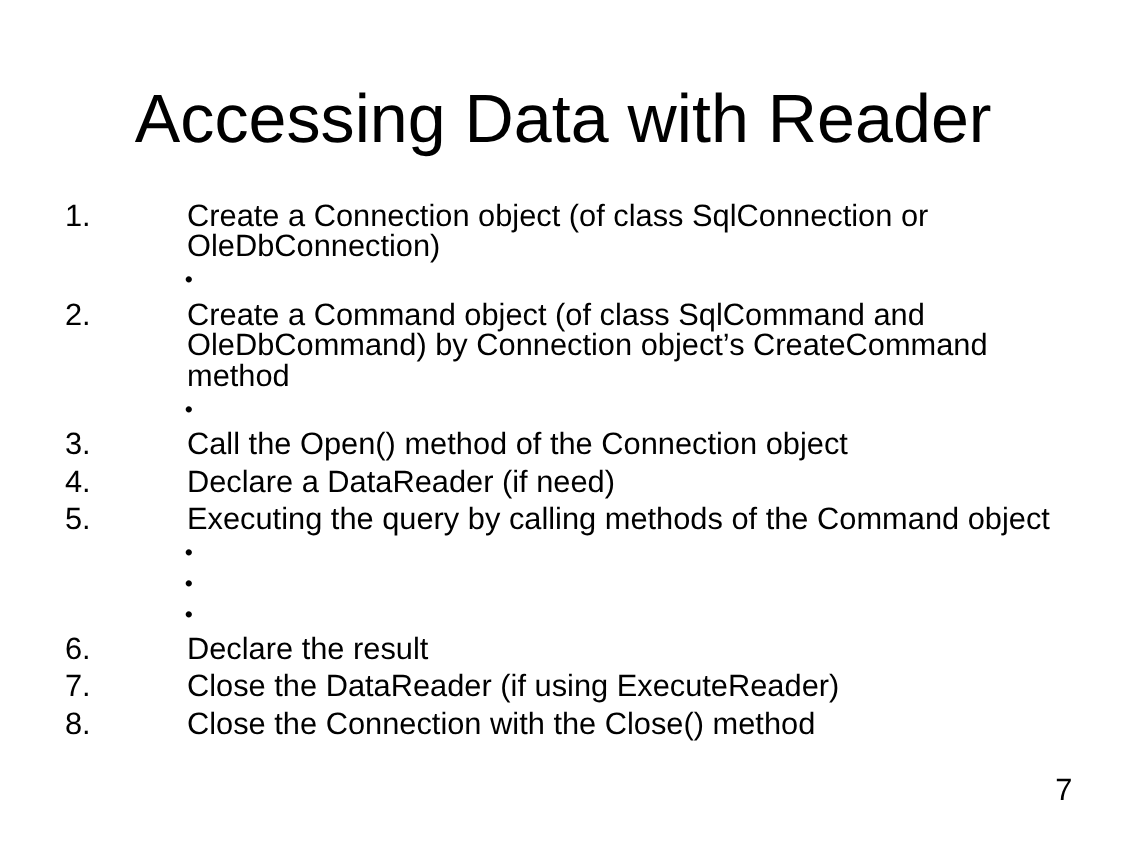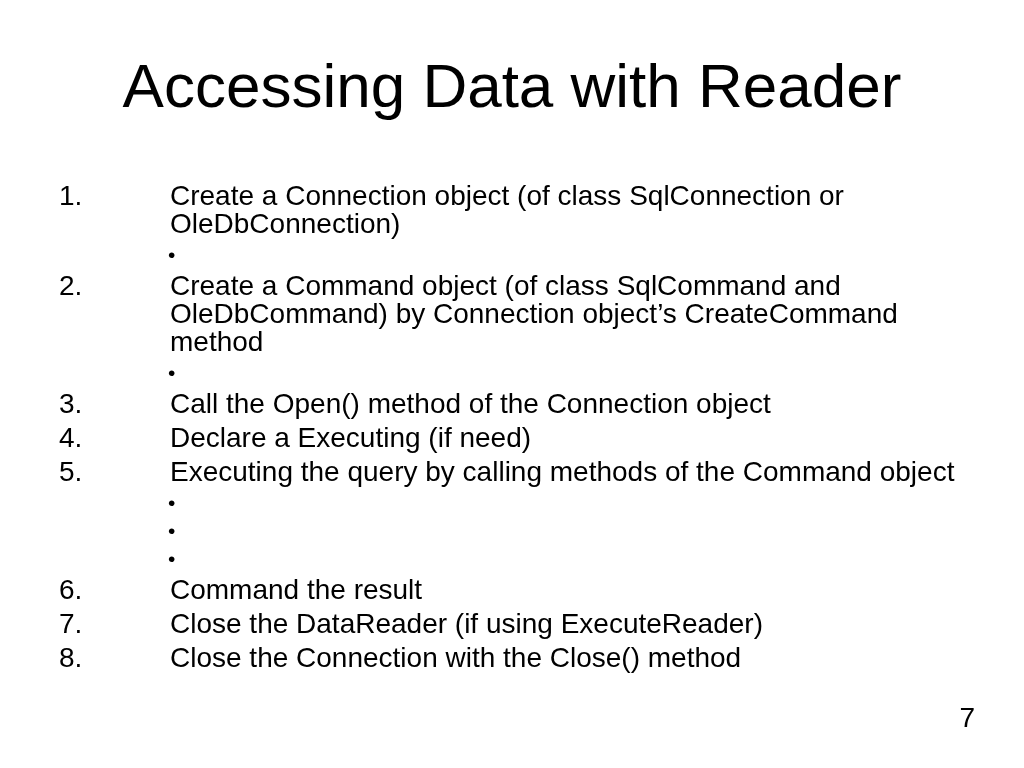--- a/index.html
+++ b/index.html
@@ -7,21 +7,21 @@
     position: relative;
     width: 1024px;
     height: 768px;
     background: #ffffff;
     font-family: "Liberation Sans", sans-serif;
     color: #000000;
     overflow: hidden;
   }
   .title {
     position: absolute;
-    top: 51px;
+    top: 74px;
     left: 0;
     width: 100%;
     text-align: center;
     font-size: 62px;
     line-height: 70px;
     font-weight: 400;
     margin: 0;
     letter-spacing: 0;
     white-space: nowrap;
   }
@@ -83,38 +83,38 @@
       </div>
       <div class="sub">
         <span class="bullet">•</span>
       </div>
       <div class="item">
         <span class="num">3.</span>
         <span class="itxt">Call the Open() method of the Connection object</span>
       </div>
       <div class="item">
         <span class="num">4.</span>
-        <span class="itxt">Declare a Executing (if need)</span>
+        <span class="itxt">Declare a DataReader (if need)</span>
       </div>
       <div class="item">
         <span class="num">5.</span>
         <span class="itxt">Executing the query by calling methods of the Command object</span>
       </div>
       <div class="sub">
         <span class="bullet">•</span>
       </div>
       <div class="sub">
         <span class="bullet">•</span>
       </div>
       <div class="sub">
         <span class="bullet">•</span>
       </div>
       <div class="item">
         <span class="num">6.</span>
-        <span class="itxt">Command the result</span>
+        <span class="itxt">Declare the result</span>
       </div>
       <div class="item">
         <span class="num">7.</span>
         <span class="itxt">Close the DataReader (if using ExecuteReader)</span>
       </div>
       <div class="item">
         <span class="num">8.</span>
         <span class="itxt">Close the Connection with the Close() method</span>
       </div>
     </div>

